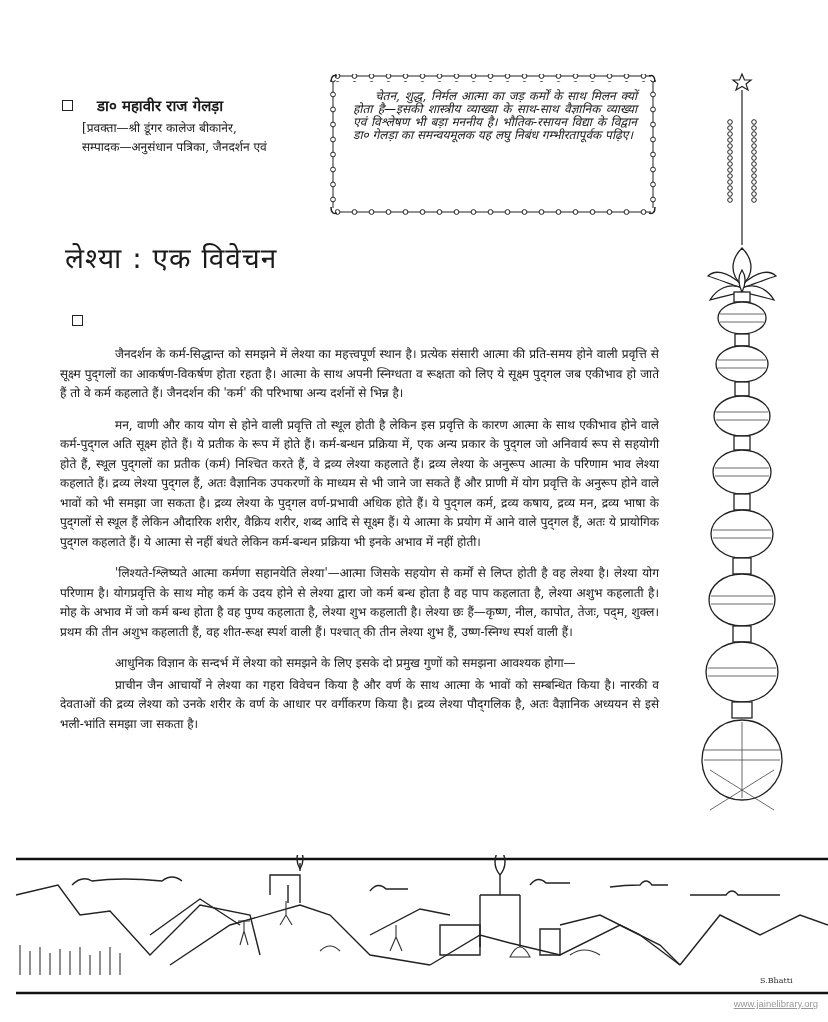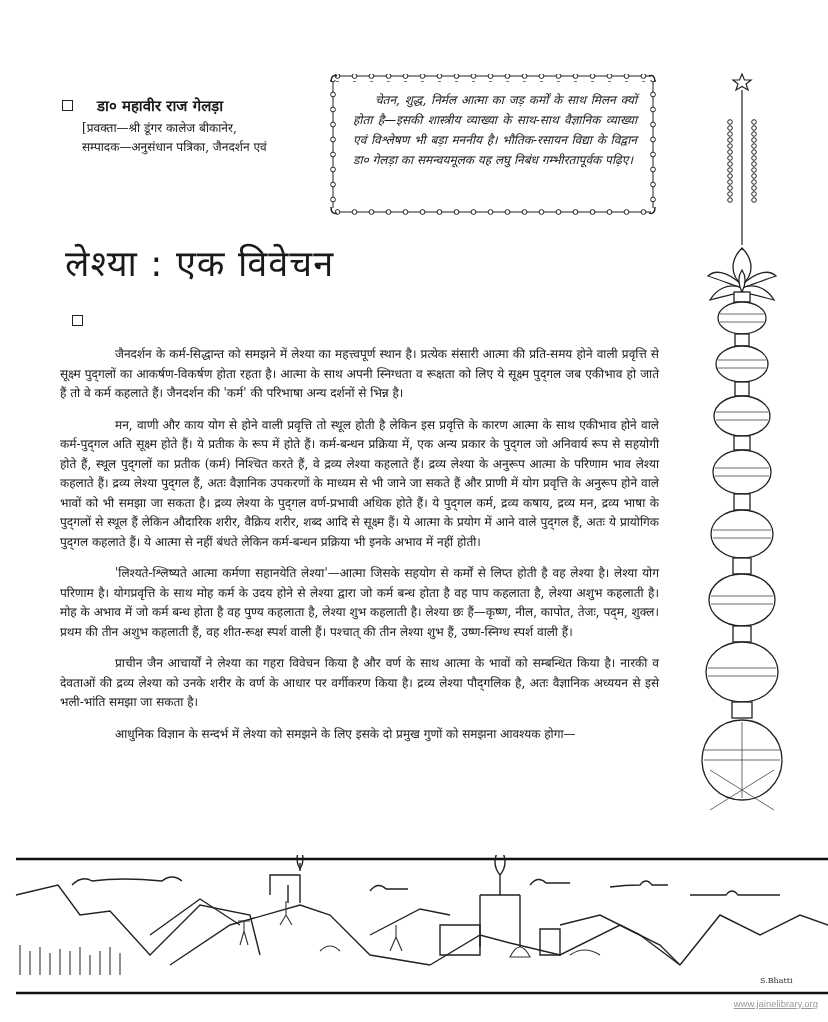--- a/index.html
+++ b/index.html
@@ -3,22 +3,22 @@
 <meta charset="utf-8">
 <style>
   html, body { margin: 0; padding: 0; background: #ffffff; }
   body { width: 828px; height: 1022px; position: relative; overflow: hidden; font-family: "DejaVu Serif", serif; color: #1a1a1a; }
   .author-block { position: absolute; left: 62px; top: 95px; width: 260px; }
   .author-name { font-size: 15px; font-weight: bold; display: flex; align-items: center; gap: 24px; margin: 0 0 4px 0; }
   .sqbox { display: inline-block; width: 11px; height: 11px; border: 1.5px solid #222; box-sizing: border-box; flex: none; }
   .author-aff { font-size: 12px; line-height: 19px; margin-left: 20px; }
   .intro-box { position: absolute; left: 329px; top: 72px; width: 328px; height: 145px; box-sizing: border-box; padding: 18px 20px 10px 24px; }
   .intro-box svg.frame { position: absolute; left: 0; top: 0; }
-  .intro-text { position: relative; font-size: 12px; line-height: 20px; font-style: italic; text-indent: 22px; text-align: justify; }
-  .title { position: absolute; left: 65px; top: 238px; font-size: 36px; font-family: "DejaVu Sans", sans-serif; letter-spacing: 1px; margin: 0; font-weight: normal; }
+  .intro-text { position: relative; font-size: 12px; line-height: 13px; font-style: italic; text-indent: 22px; text-align: justify; }
+  .title { position: absolute; left: 65px; top: 238px; font-size: 28px; font-family: "DejaVu Sans", sans-serif; letter-spacing: 1px; margin: 0; font-weight: normal; }
   .sep-box { position: absolute; left: 72px; top: 315px; }
   .body { position: absolute; left: 60px; top: 345px; width: 600px; font-size: 12px; line-height: 19.5px; text-align: justify; }
   .body p { margin: 0 1px 12px 0; text-indent: 55px; }
   .body .list { margin: 0 0 0 55px; text-indent: 0; }
   .body .list div { line-height: 19px; }
   .pillar { position: absolute; left: 700px; top: 70px; width: 90px; height: 780px; }
   .landscape { position: absolute; left: 0; top: 855px; width: 828px; height: 140px; }
   .footer { position: absolute; left: 0; top: 996px; width: 828px; height: 20px; font-family: "Liberation Sans", sans-serif; font-size: 9.5px; color: #9a9a9a; }
   .footer span { position: absolute; top: 2px; }
   .f-left { left: 0; margin-top: 28px; }
@@ -63,22 +63,22 @@
   <div class="intro-text">चेतन, शुद्ध, निर्मल आत्मा का जड़ कर्मों के साथ मिलन क्यों होता है—इसकी शास्त्रीय व्याख्या के साथ-साथ वैज्ञानिक व्याख्या एवं विश्लेषण भी बड़ा मननीय है। भौतिक-रसायन विद्या के विद्वान डा० गेलड़ा का समन्वयमूलक यह लघु निबंध गम्भीरतापूर्वक पढ़िए।</div>
 </div>
 
 <h1 class="title">लेश्या : एक विवेचन</h1>
 <span class="sqbox sep-box"></span>
 
 <div class="body">
   <p>जैनदर्शन के कर्म-सिद्धान्त को समझने में लेश्या का महत्त्वपूर्ण स्थान है। प्रत्येक संसारी आत्मा की प्रति-समय होने वाली प्रवृत्ति से सूक्ष्म पुद्‌गलों का आकर्षण-विकर्षण होता रहता है। आत्मा के साथ अपनी स्निग्धता व रूक्षता को लिए ये सूक्ष्म पुद्‌गल जब एकीभाव हो जाते हैं तो वे कर्म कहलाते हैं। जैनदर्शन की 'कर्म' की परिभाषा अन्य दर्शनों से भिन्न है।</p>
   <p>मन, वाणी और काय योग से होने वाली प्रवृत्ति तो स्थूल होती है लेकिन इस प्रवृत्ति के कारण आत्मा के साथ एकीभाव होने वाले कर्म-पुद्‌गल अति सूक्ष्म होते हैं। ये प्रतीक के रूप में होते हैं। कर्म-बन्धन प्रक्रिया में, एक अन्य प्रकार के पुद्‌गल जो अनिवार्य रूप से सहयोगी होते हैं, स्थूल पुद्‌गलों का प्रतीक (कर्म) निश्चित करते हैं, वे द्रव्य लेश्या कहलाते हैं। द्रव्य लेश्या के अनुरूप आत्मा के परिणाम भाव लेश्या कहलाते हैं। द्रव्य लेश्या पुद्‌गल हैं, अतः वैज्ञानिक उपकरणों के माध्यम से भी जाने जा सकते हैं और प्राणी में योग प्रवृत्ति के अनुरूप होने वाले भावों को भी समझा जा सकता है। द्रव्य लेश्या के पुद्‌गल वर्ण-प्रभावी अधिक होते हैं। ये पुद्‌गल कर्म, द्रव्य कषाय, द्रव्य मन, द्रव्य भाषा के पुद्‌गलों से स्थूल हैं लेकिन औदारिक शरीर, वैक्रिय शरीर, शब्द आदि से सूक्ष्म हैं। ये आत्मा के प्रयोग में आने वाले पुद्‌गल हैं, अतः ये प्रायोगिक पुद्‌गल कहलाते हैं। ये आत्मा से नहीं बंधते लेकिन कर्म-बन्धन प्रक्रिया भी इनके अभाव में नहीं होती।</p>
   <p>'लिश्यते-श्लिष्यते आत्मा कर्मणा सहानयेति लेश्या'—आत्मा जिसके सहयोग से कर्मों से लिप्त होती है वह लेश्या है। लेश्या योग परिणाम है। योगप्रवृत्ति के साथ मोह कर्म के उदय होने से लेश्या द्वारा जो कर्म बन्ध होता है वह पाप कहलाता है, लेश्या अशुभ कहलाती है। मोह के अभाव में जो कर्म बन्ध होता है वह पुण्य कहलाता है, लेश्या शुभ कहलाती है। लेश्या छः हैं—कृष्ण, नील, कापोत, तेजः, पद्‌म, शुक्ल। प्रथम की तीन अशुभ कहलाती हैं, वह शीत-रूक्ष स्पर्श वाली हैं। पश्चात् की तीन लेश्या शुभ हैं, उष्ण-स्निग्ध स्पर्श वाली हैं।</p>
+  <p style="margin-bottom:2px">आधुनिक विज्ञान के सन्दर्भ में लेश्या को समझने के लिए इसके दो प्रमुख गुणों को समझना आवश्यक होगा—</p>
   <p>प्राचीन जैन आचार्यों ने लेश्या का गहरा विवेचन किया है और वर्ण के साथ आत्मा के भावों को सम्बन्धित किया है। नारकी व देवताओं की द्रव्य लेश्या को उनके शरीर के वर्ण के आधार पर वर्गीकरण किया है। द्रव्य लेश्या पौद्‌गलिक है, अतः वैज्ञानिक अध्ययन से इसे भली-भांति समझा जा सकता है।</p>
-  <p style="margin-bottom:2px">आधुनिक विज्ञान के सन्दर्भ में लेश्या को समझने के लिए इसके दो प्रमुख गुणों को समझना आवश्यक होगा—</p>
 </div>
 
 <svg class="pillar" viewBox="0 0 90 780">
   <g>
     <polygon points="42,4 44.5,10 51,10 46,14 48,20 42,16.5 36,20 38,14 33,10 39.5,10" fill="#fff" stroke="#222" stroke-width="1.2"></polygon>
   </g>
   <line x1="42" y1="20" x2="42" y2="175" stroke="#222" stroke-width="1.2"></line>
   <g fill="#fff" stroke="#222" stroke-width="1">
     <circle cx="30" cy="52" r="2.3"></circle>
       <circle cx="30" cy="58" r="2.3"></circle>

